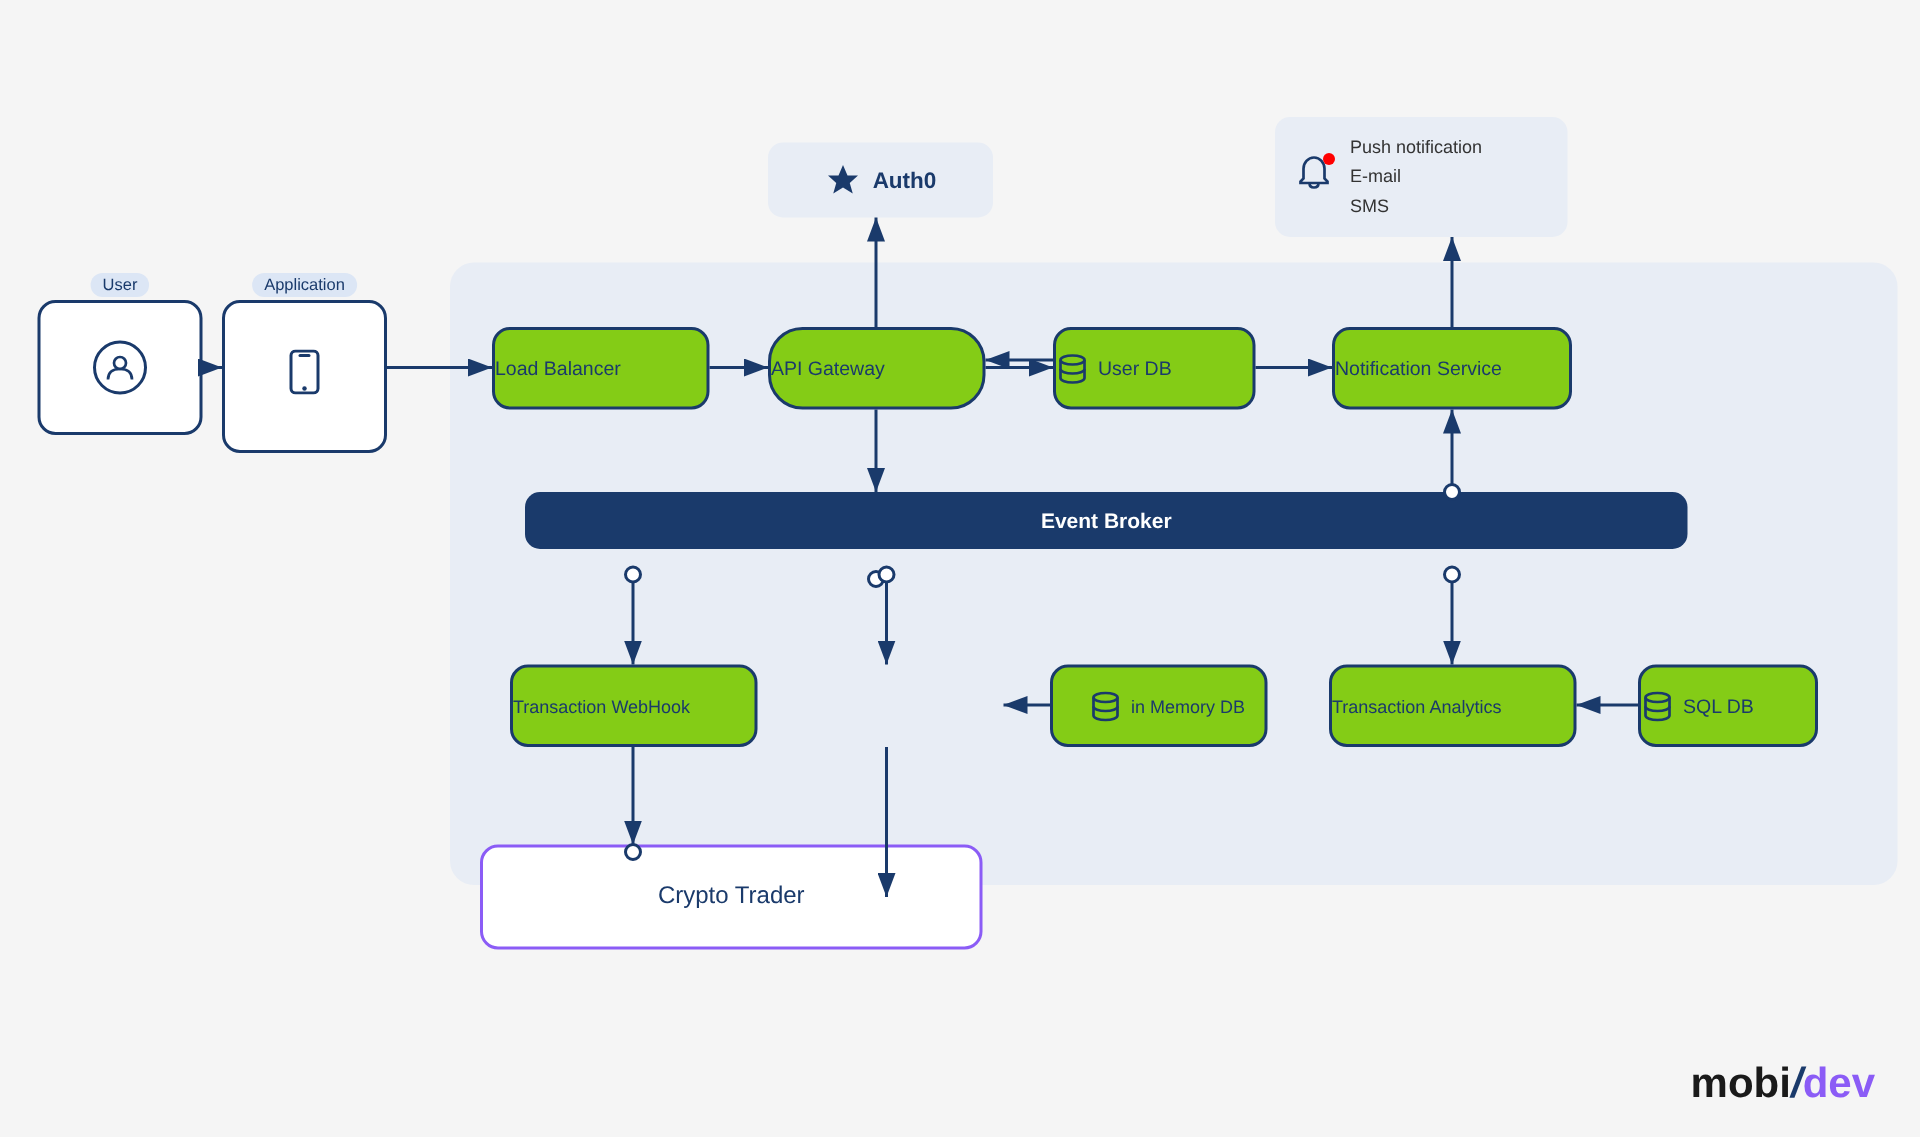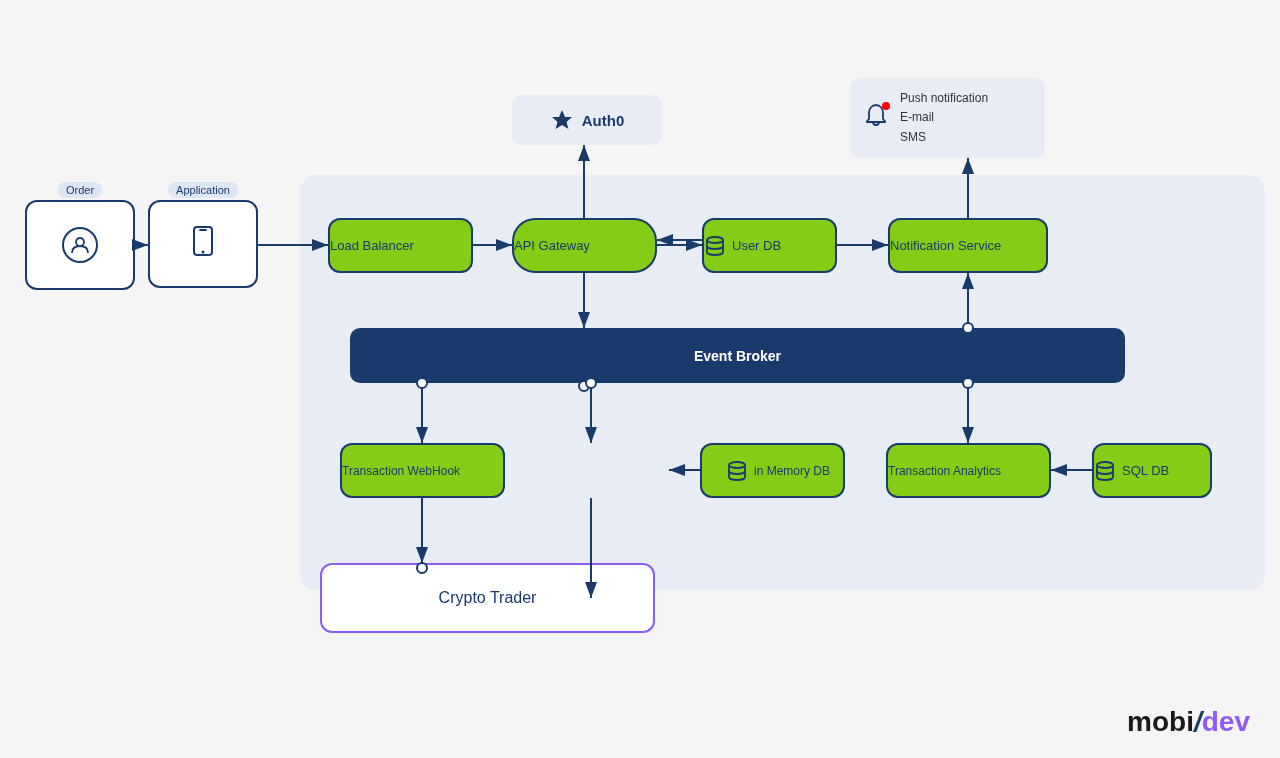--- a/index.html
+++ b/index.html
@@ -58,21 +58,21 @@
       flex-direction: column;
       align-items: center;
       justify-content: center;
     }
 
     .node-app {
       position: absolute;
       left: 148px;
       top: 200px;
       width: 110px;
-      height: 88px;
+      height: 102px;
       border: 2px solid #1a3a6b;
       border-radius: 12px;
       background: white;
       display: flex;
       flex-direction: column;
       align-items: center;
       justify-content: center;
     }
 
     .node-label-top {
@@ -195,21 +195,21 @@
       width: 160px;
       height: 55px;
     }
 
     
     .event-broker {
       position: absolute;
       left: 350px;
       top: 328px;
       width: 775px;
-      height: 55px;
+      height: 38px;
       background: #1a3a6b;
       border-radius: 10px;
       display: flex;
       align-items: center;
       justify-content: center;
       color: white;
       font-size: 14px;
       font-weight: 600;
     }
 
@@ -334,21 +334,21 @@
   </div>
 
   <div class="auth0-box">
     <svg class="auth0-star" viewBox="0 0 24 24">
       <polygon points="12,2 15,9 22,9 16.5,14 18.5,21 12,17 5.5,21 7.5,14 2,9 9,9" fill="#1a3a6b"></polygon>
     </svg>
     <span>Auth0</span>
   </div>
 
   <div class="node-user">
-    <div class="node-label-top">Order</div>
+    <div class="node-label-top">User</div>
     <div class="user-icon">
       <svg width="20" height="20" viewBox="0 0 20 20">
         <circle cx="10" cy="7" r="4" fill="none" stroke="#1a3a6b" stroke-width="1.8"></circle>
         <path d="M2 18 C2 13 5 11 10 11 C15 11 18 13 18 18" fill="none" stroke="#1a3a6b" stroke-width="1.8"></path>
       </svg>
     </div>
   </div>
 
   <div class="node-app">
     <div class="node-label-top">Application</div>

